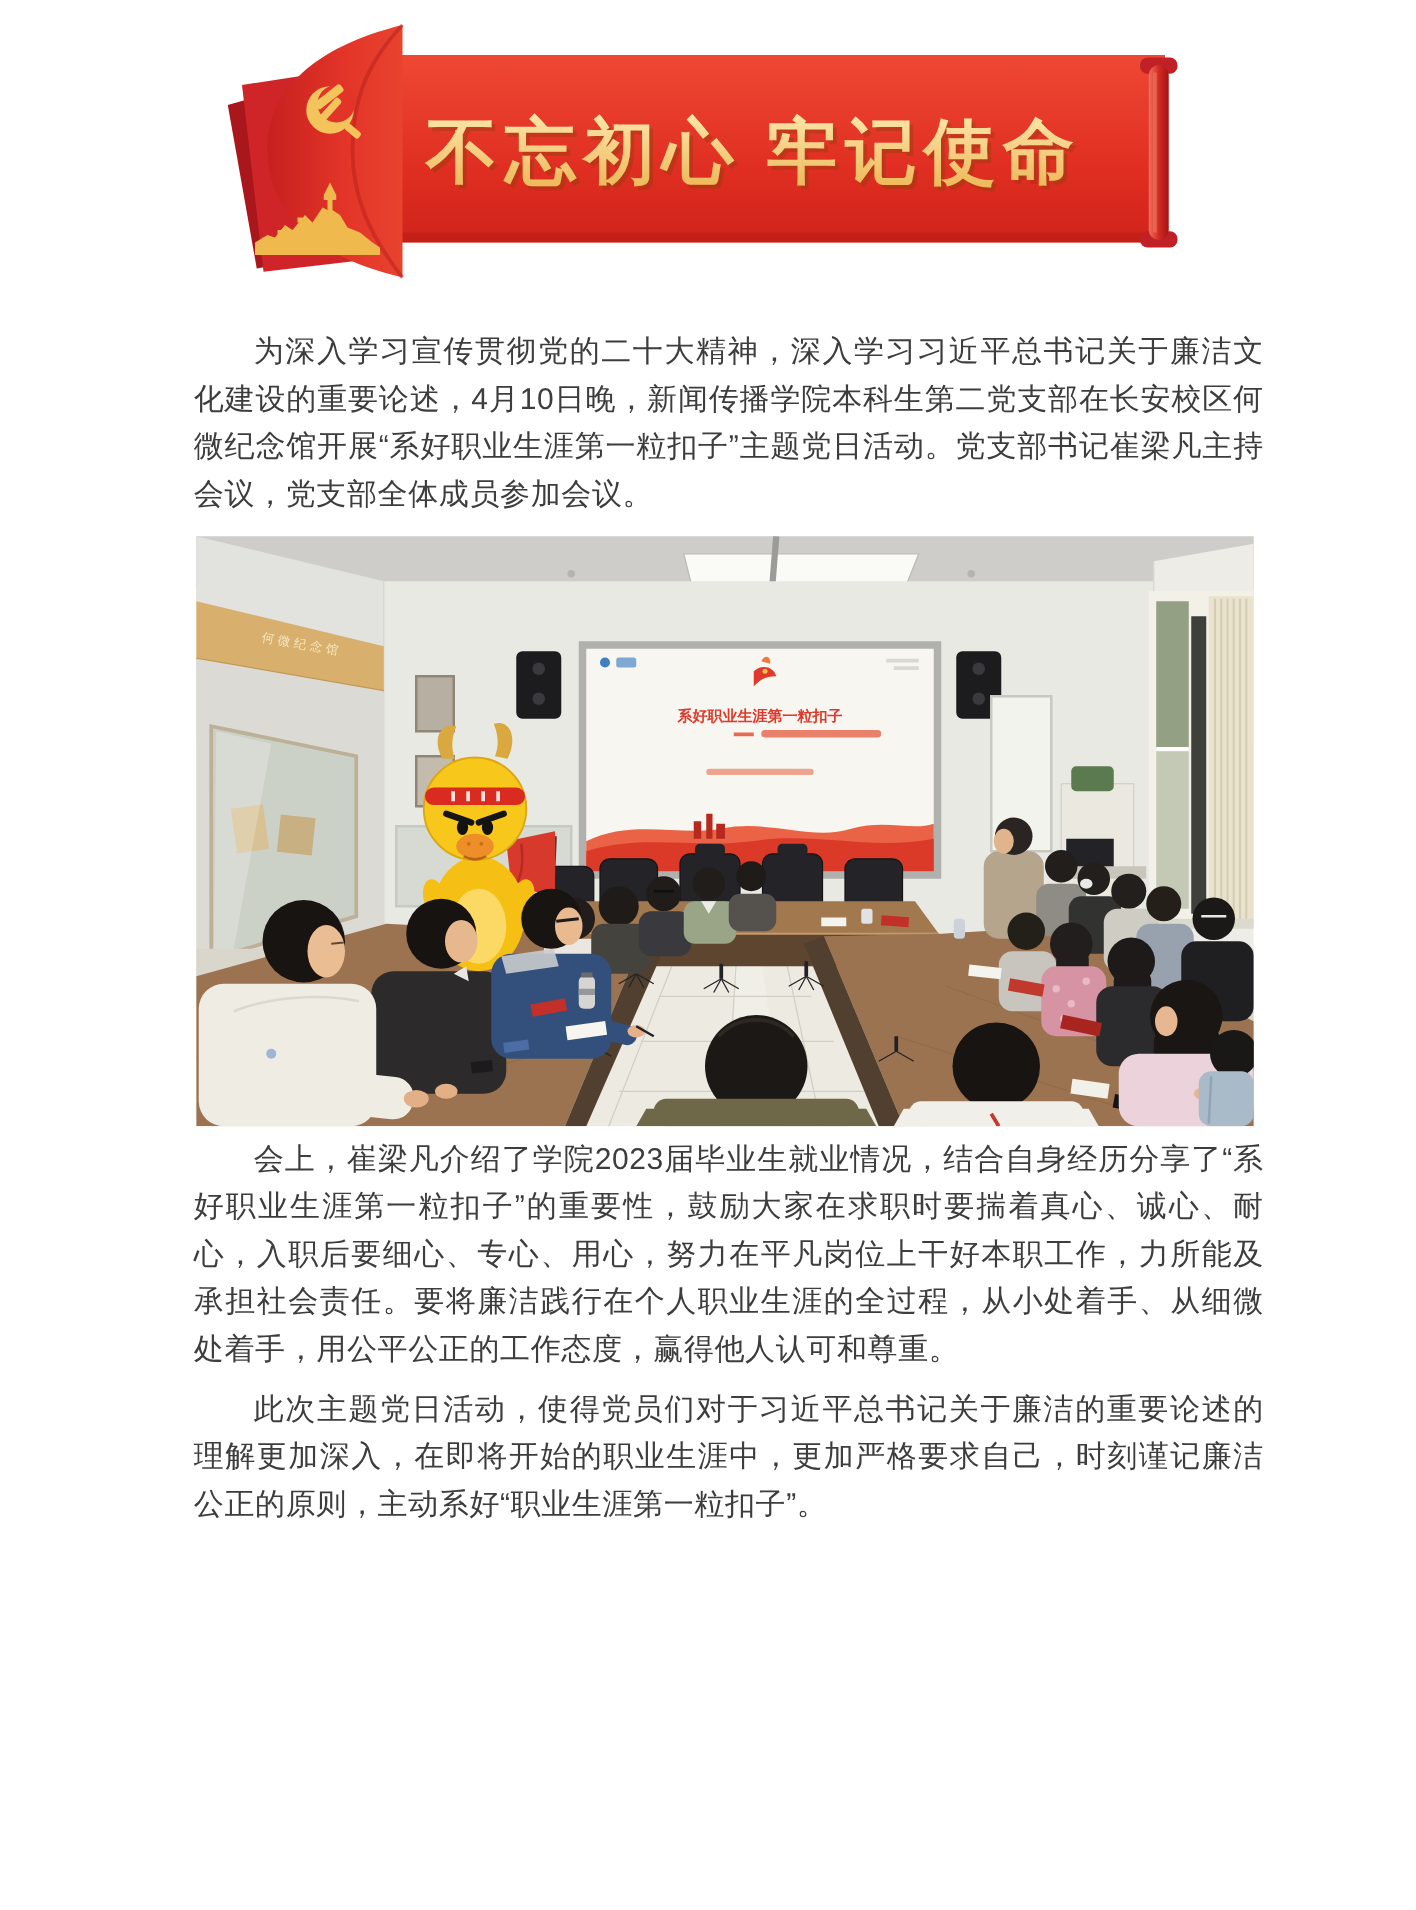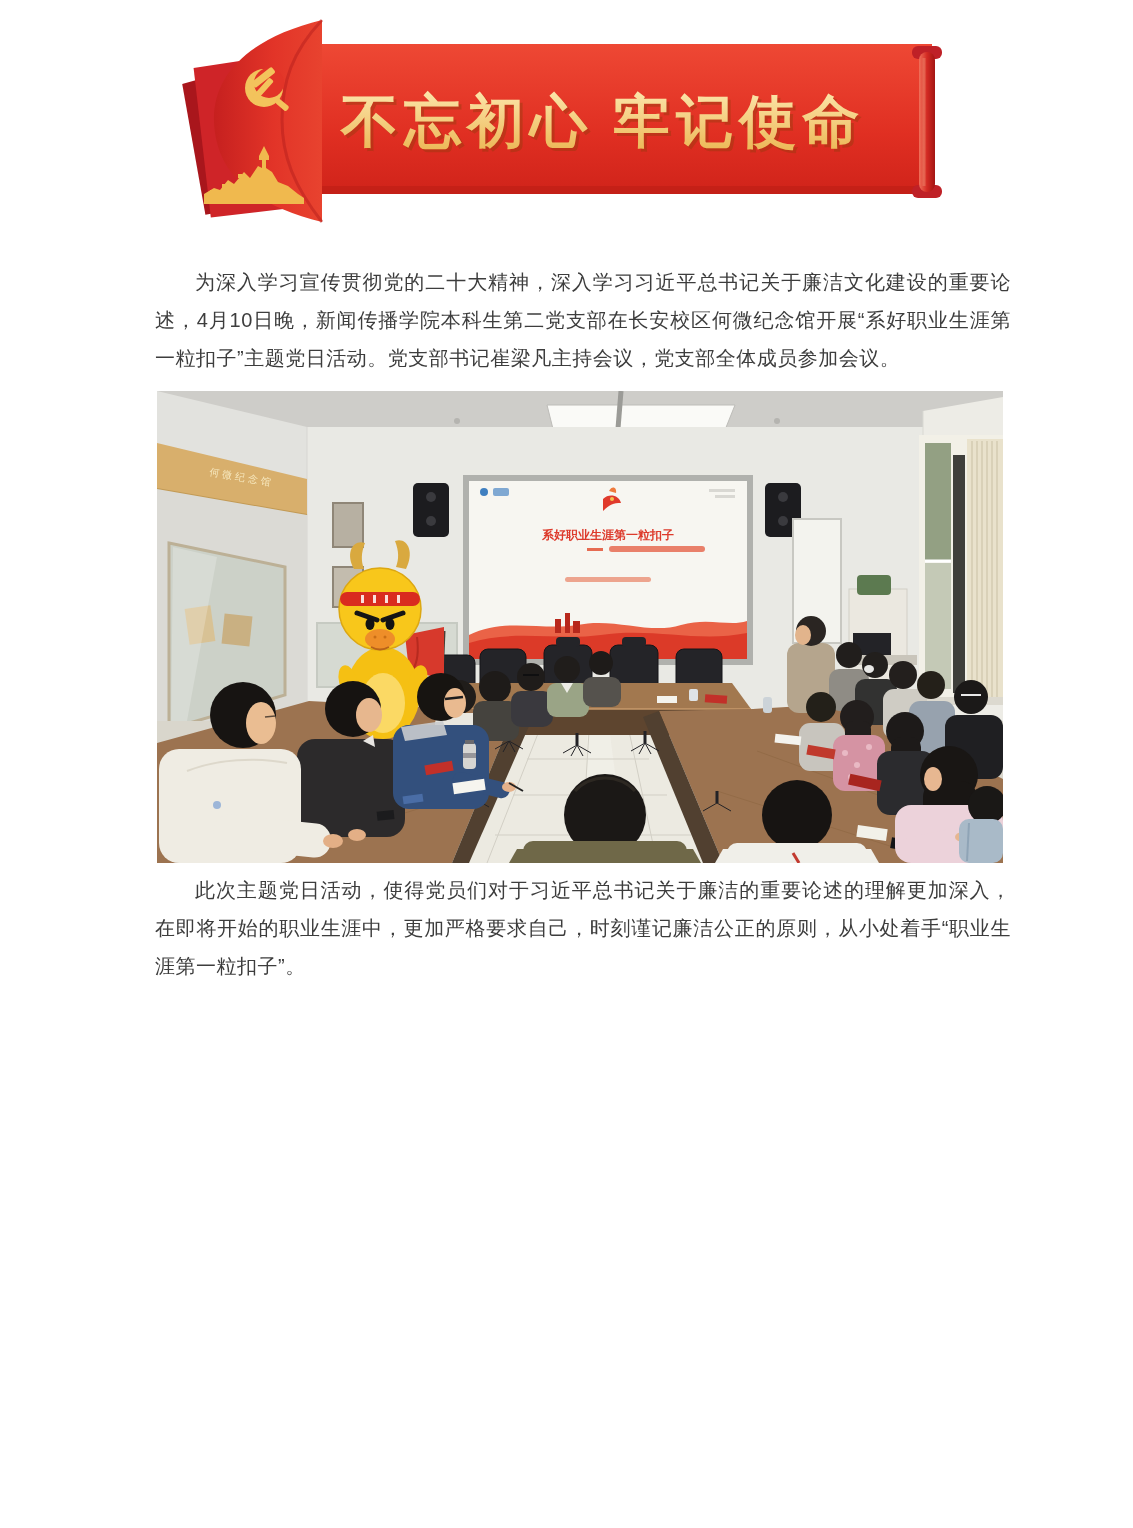--- a/index.html
+++ b/index.html
@@ -1,20 +1,20 @@
 <!DOCTYPE html>
 <html><head>
 <meta charset="utf-8">
 <style>
   html,body{margin:0;padding:0;background:#ffffff;}
   body{width:1133px;height:1528px;font-family:"Liberation Sans","DejaVu Sans",sans-serif;}
   .page{position:relative;width:1133px;height:1528px;overflow:hidden;background:#ffffff;}
   .banner-wrap{position:absolute;left:172px;top:16px;width:800px;height:212px;}
   .article{position:absolute;left:155px;top:263px;width:856px;}
-  .article p{margin:0 0 10px 0;font-size:20px;line-height:38px;color:#3d3d3d;
+  .article p{margin:0 0 10px 0;font-size:24px;line-height:38px;color:#3d3d3d;
              text-align:justify;text-indent:2em;letter-spacing:0.5px;}
   figure.photo{margin:14px 0 8px 2px;padding:0;width:846px;height:472px;}
   figure.photo svg{display:block;}
   .ban-title-shadow{fill:#8f3c0c;opacity:.4;}
 </style>
 </head>
 <body>
 
 <div class="page">
 
@@ -382,15 +382,16 @@
           <rect x="738" y="414" width="108" height="58" rx="16" fill="#ecd2da"></rect>
           <rect x="742" y="442" width="64" height="20" rx="10" fill="#ecd2da" transform="rotate(-12 774 452)"></rect>
           <ellipse cx="806" cy="446" rx="8" ry="5" fill="#e6b690"></ellipse>
           <circle cx="830" cy="414" r="19" fill="#1a1816"></circle>
           <rect x="802" y="428" width="44" height="44" rx="10" fill="#a9bac8"></rect>
           <line x1="812" y1="432" x2="810" y2="470" stroke="#8fa4b6" stroke-width="2"></line>
         </g>
       </svg>
     </figure>
 
-    <p>此次主题党日活动，使得党员们对于习近平总书记关于廉洁的重要论述的理解更加深入，在即将开始的职业生涯中，更加严格要求自己，时刻谨记廉洁公正的原则，从小处着手“职业生涯第一粒扣子”。</p>
+    <p>会上，崔梁凡介绍了学院2023届毕业生就业情况，结合自身经历分享了“系好职业生涯第一粒扣子”的重要性，鼓励大家在求职时要揣着真心、诚心、耐心，入职后要细心、专心、用心，努力在平凡岗位上干好本职工作，力所能及承担社会责任。要将廉洁践行在个人职业生涯的全过程，从小处着手、从细微处着手，用公平公正的工作态度，赢得他人认可和尊重。</p>
+    <p>此次主题党日活动，使得党员们对于习近平总书记关于廉洁的重要论述的理解更加深入，在即将开始的职业生涯中，更加严格要求自己，时刻谨记廉洁公正的原则，主动系好“职业生涯第一粒扣子”。</p>
   </div>
 </div>
 
 </body></html>

